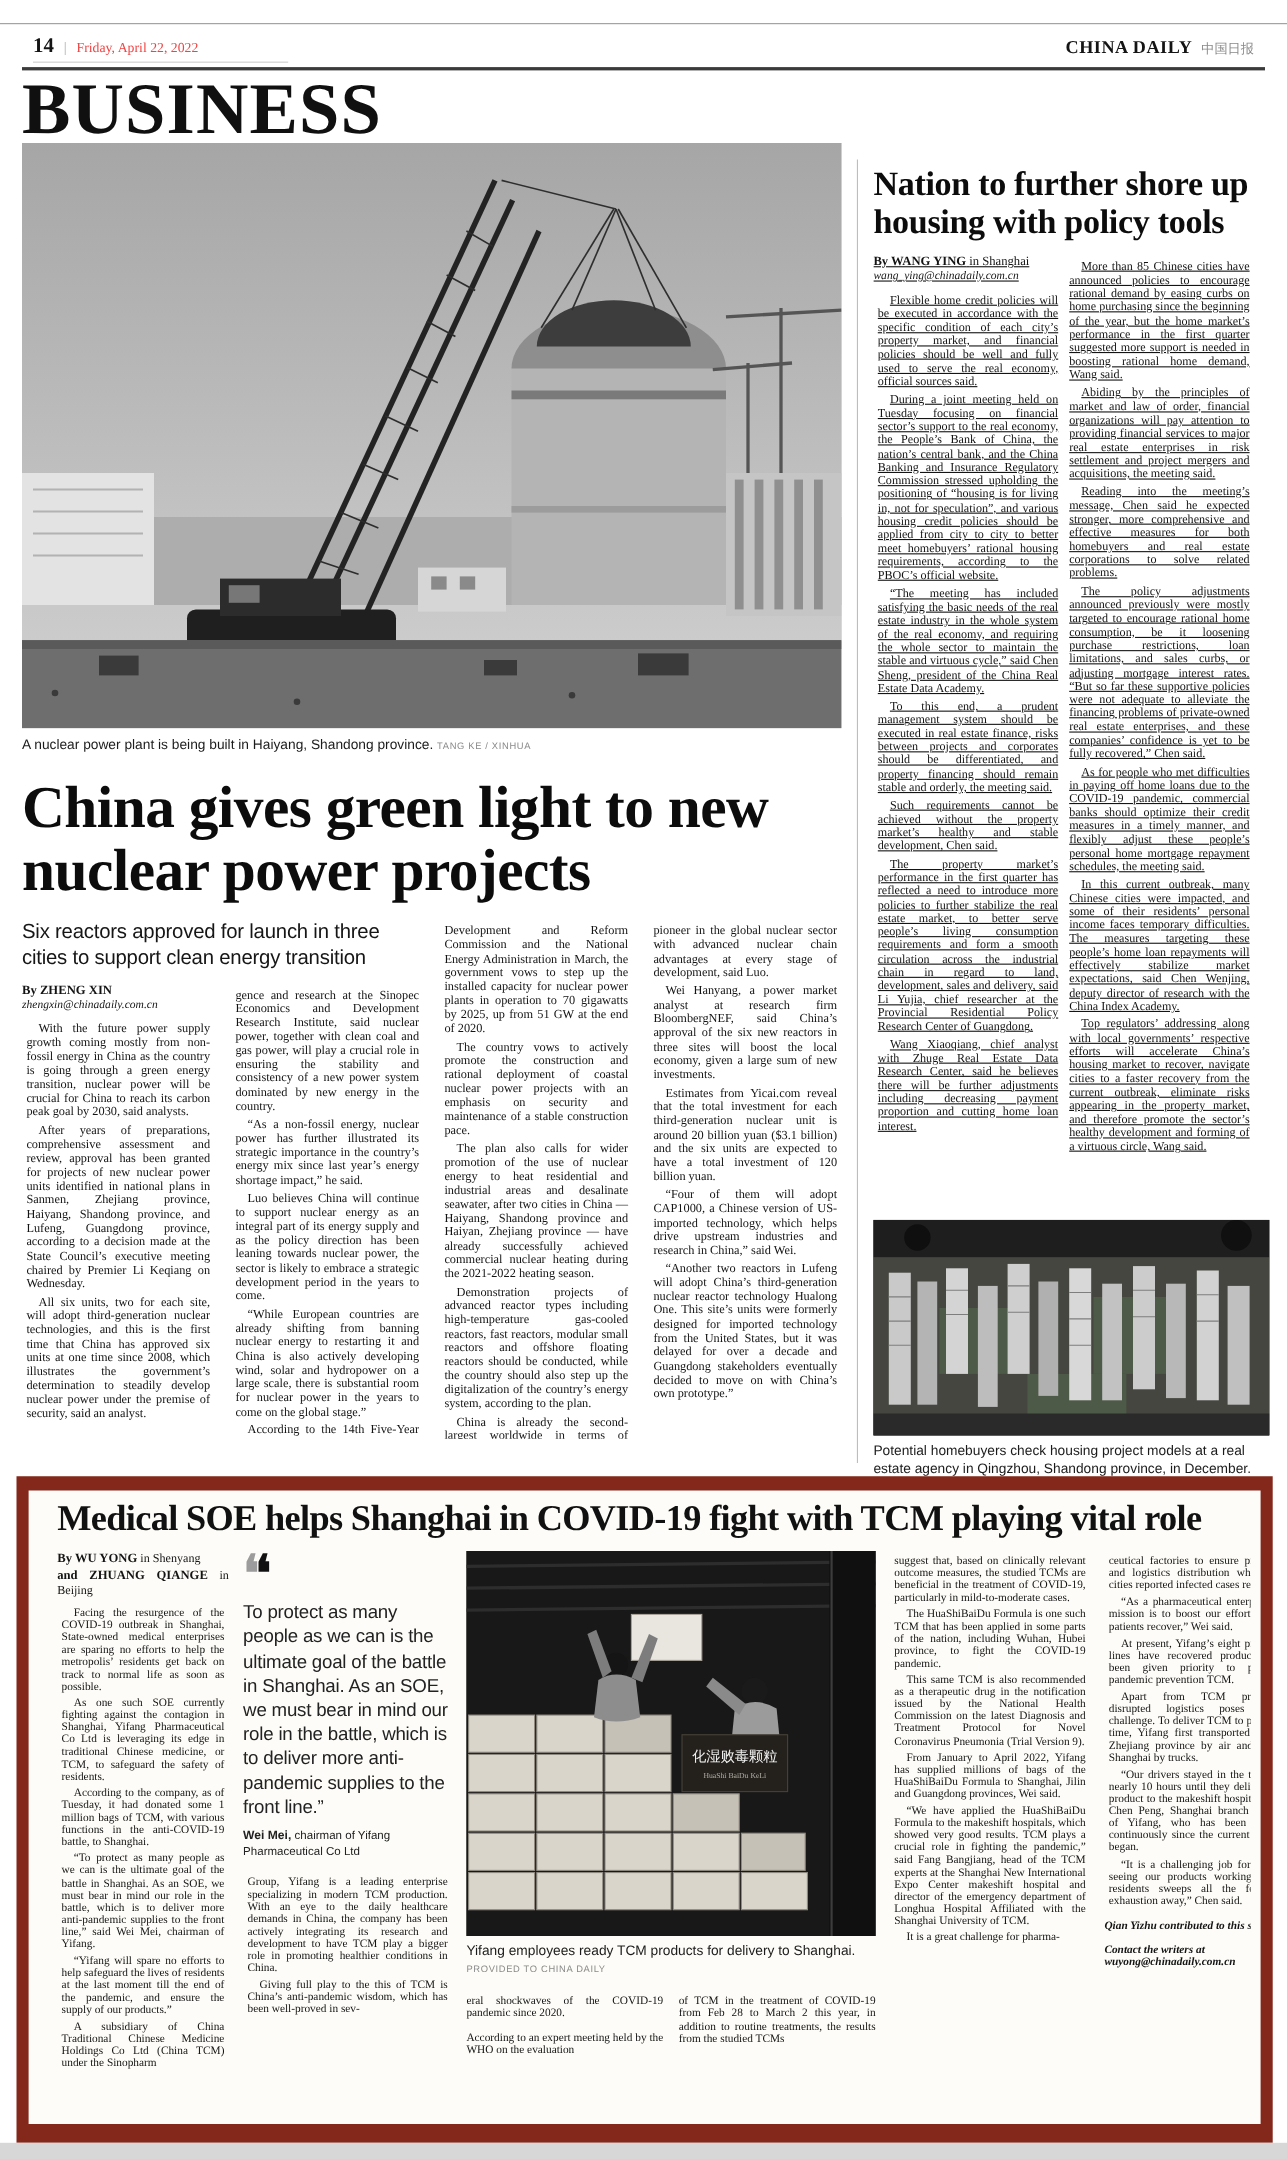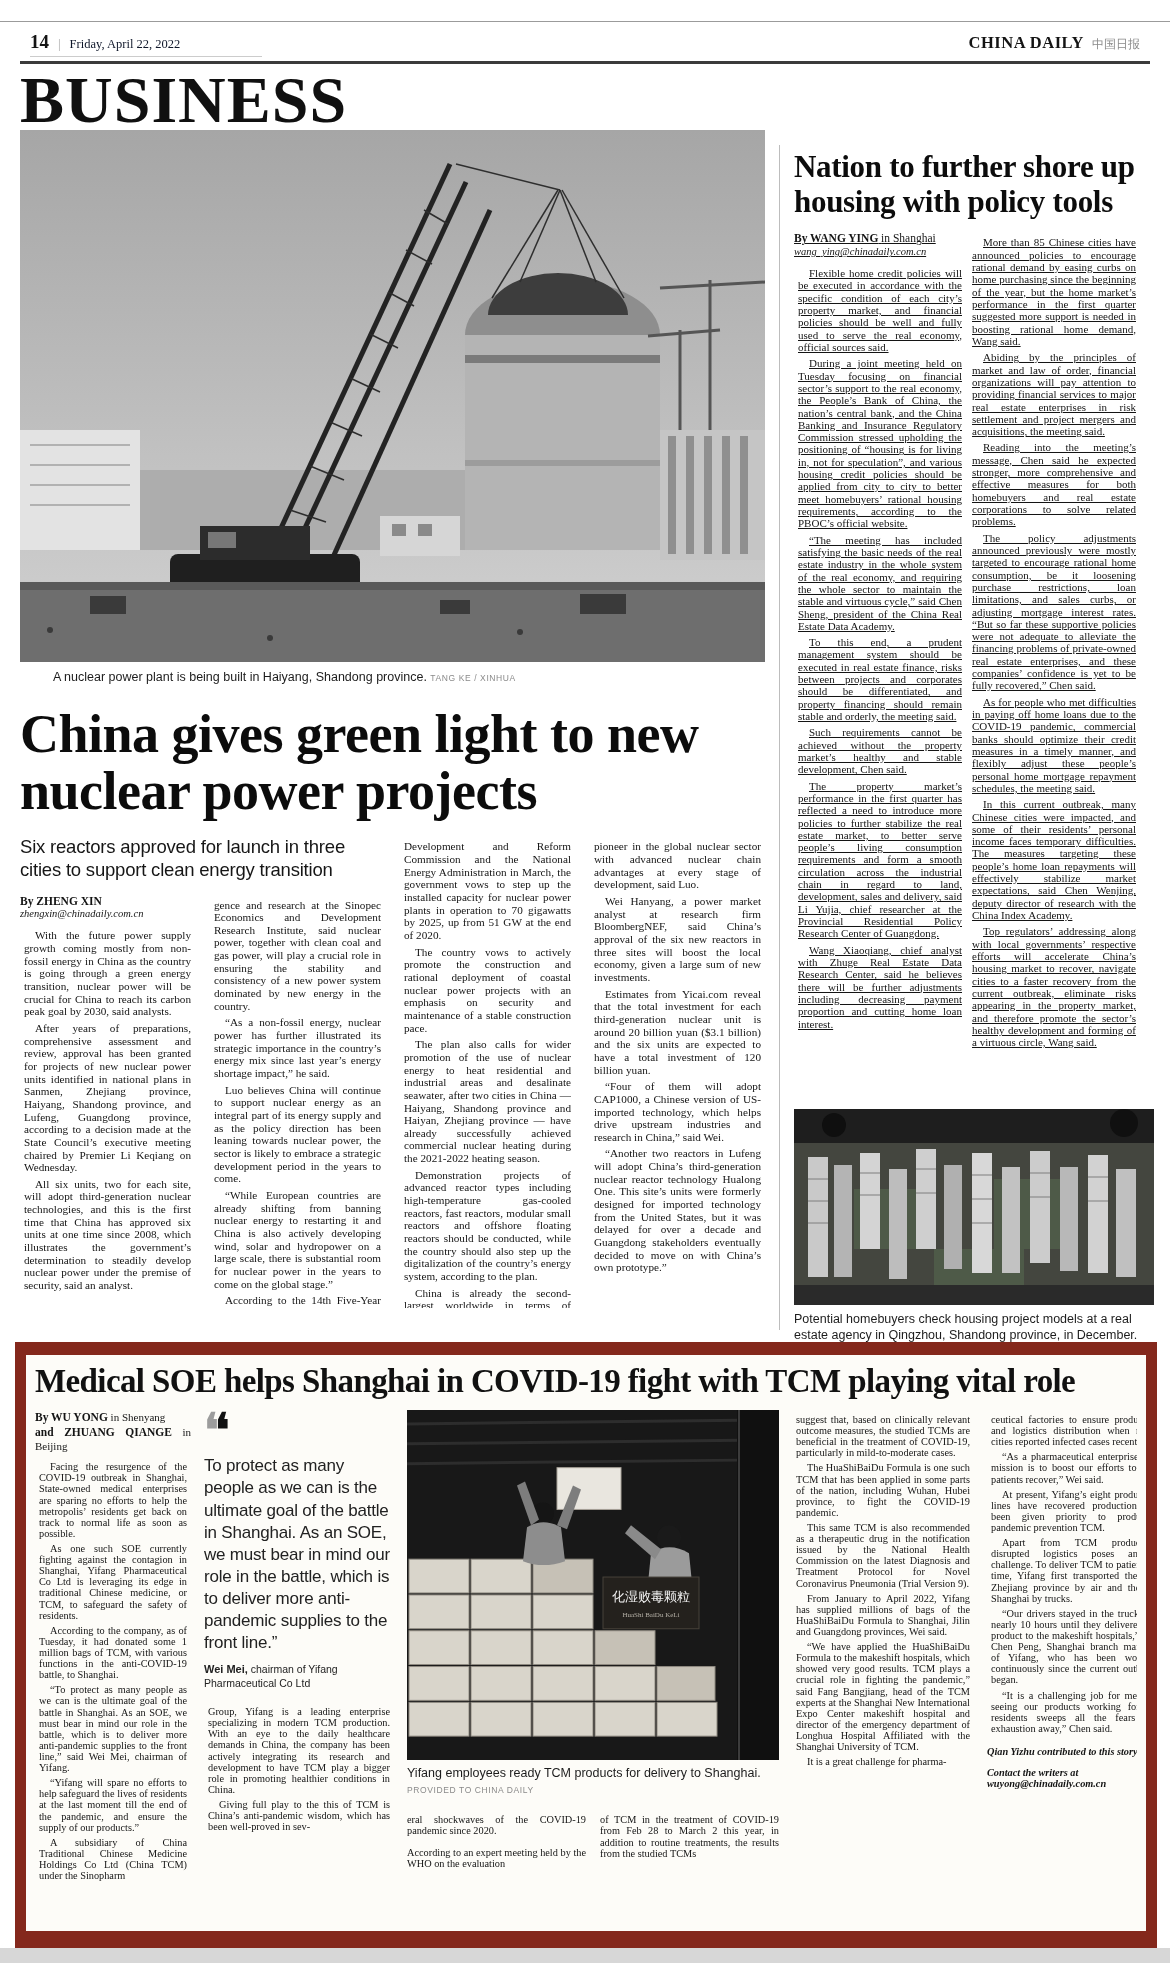--- a/index.html
+++ b/index.html
@@ -2,36 +2,36 @@
 <html><head>
 <meta charset="utf-8">
 <style>
   html,body{margin:0;padding:0;background:#c9c9c9;}
   .page{position:relative;width:1170px;height:1963px;background:#ffffff;overflow:hidden;
         font-family:"Liberation Serif",serif;color:#141414;}
   .hairline{position:absolute;left:0;right:0;top:21px;height:1px;background:#9b9b9b;}
   .hdr{position:absolute;left:30px;top:31px;display:flex;align-items:baseline;gap:9px;}
   .pagenum{font-size:19px;font-weight:bold;}
   .hdr-sep{color:#aaa;font-size:13px;}
-  .hdr-date{font-size:12.5px;color:#0f172a;}
+  .hdr-date{font-size:12.5px;color:#ef4444;}
   .masthead{position:absolute;right:30px;top:33px;display:flex;align-items:baseline;gap:8px;}
   .mast-en{font-size:16.5px;font-weight:bold;letter-spacing:.5px;}
   .mast-cn{font-size:12px;color:#8a8a8a;}
   .date-rule{position:absolute;left:30px;top:56px;width:232px;height:1px;background:#cccccc;}
   .main-rule{position:absolute;left:20px;right:20px;top:61px;height:3px;background:#3b3b3b;}
   .section-title{position:absolute;left:20px;top:62px;font-size:66px;font-weight:bold;letter-spacing:1px;color:#101010;}
 
   
   .cap{font-family:"Liberation Sans",sans-serif;font-size:12.5px;line-height:1.28;color:#1c1c1c;}
   .credit{font-family:"Liberation Sans",sans-serif;font-size:8.5px;color:#8a8a8a;letter-spacing:.6px;}
 
   
   .nuke{position:absolute;left:20px;top:130px;width:745px;}
   .nuke-photo{display:block;width:745px;height:532px;background:#b9b9b9;}
-  .nuke-cap{margin-top:7px;margin-left:33px;}
+  .nuke-cap{margin-top:7px;}
   .nuke-headline{font-size:54px;font-weight:bold;line-height:1.05;letter-spacing:-.5px;color:#0c0c0c;margin-top:21px;}
   .nuke-body{display:flex;gap:15px;margin-top:17px;height:472px;overflow:hidden;}
   .nuke-left{width:365px;flex:none;}
   .subtitle{font-family:"Liberation Sans",sans-serif;font-size:18.5px;line-height:1.22;color:#161616;letter-spacing:-.2px;margin-bottom:13px;}
   .cols2{display:flex;gap:15px;}
   .bcol{width:175px;flex:none;font-size:11.2px;line-height:1.13;text-align:justify;}
   .bcol p, .hcol p, .tcol p{margin:4px;text-indent:11px;}
   .cont p:first-child{text-indent:0;}
   .byl-name{font-weight:bold;font-size:11.5px;}
   .byl-loc{font-size:11.5px;}
@@ -43,21 +43,21 @@
   .housing{position:absolute;left:794px;top:150px;width:360px;}
   .h-headline{font-size:31px;font-weight:bold;line-height:1.12;letter-spacing:-.3px;color:#0c0c0c;}
   .h-cols{display:flex;gap:2px;margin-top:13px;height:868px;overflow:hidden;text-decoration:underline;}
   .hcol{width:172px;flex:none;font-size:11px;line-height:1.12;text-align:justify;}
   .h-photo{display:block;width:360px;height:196px;margin-top:9px;background:#333;}
   .h-cap{margin-top:6px;}
 
   
   .tcm{position:absolute;left:15px;top:1342px;width:1142px;height:606px;box-sizing:border-box;
        background:#fdfcf8;border:solid #84281c;border-width:13px 11px 17px 11px;}
-  .tcm-in{padding:5px 9px 0 9px;}
+  .tcm-in{padding:5px 9px 0 26px;}
   .t-headline{font-size:33px;font-weight:bold;letter-spacing:-.6px;white-space:nowrap;overflow:hidden;color:#111;margin:3px 0 10px;}
   .t-body{display:flex;gap:13px;height:498px;overflow:hidden;}
   .tcol{flex:none;font-size:10.3px;line-height:1.08;text-align:justify;}
   .t-col1{width:156px;}
   .t-col2{width:190px;}
   .t-photo-block{width:372px;flex:none;}
   .t-photo{display:block;width:372px;height:350px;background:#1b1b1b;}
   .t-col4{width:182px;}
   .t-col5{width:176px;}
   .t-byl{font-size:11px;margin-bottom:8px;line-height:1.25;}

